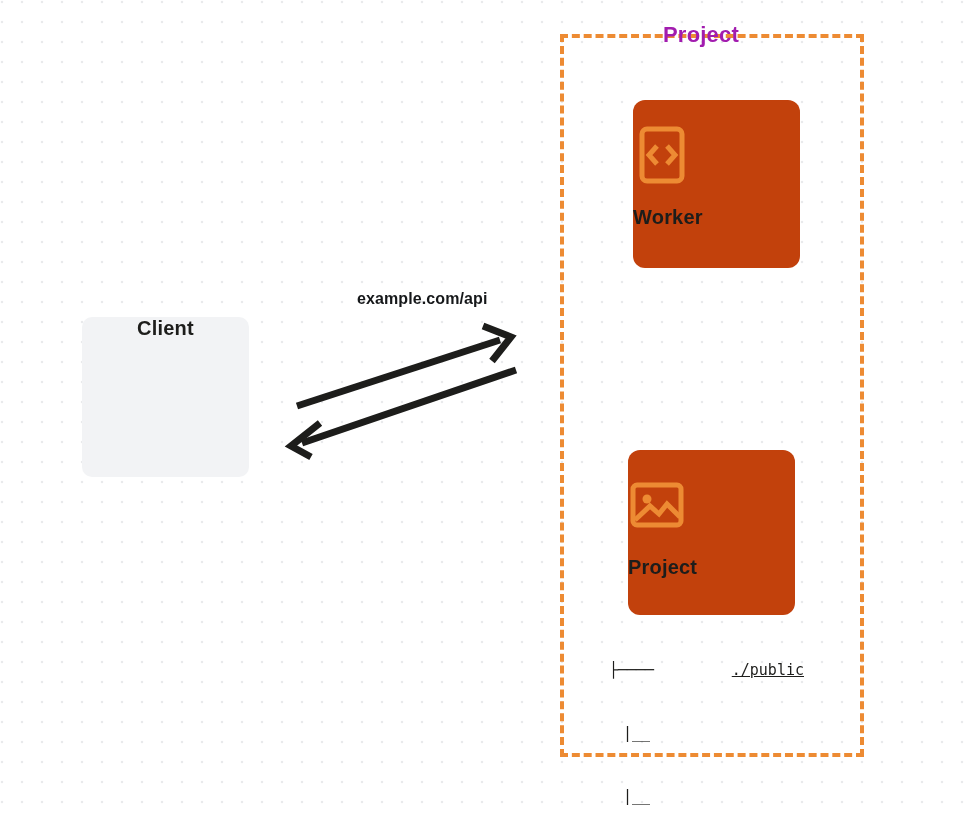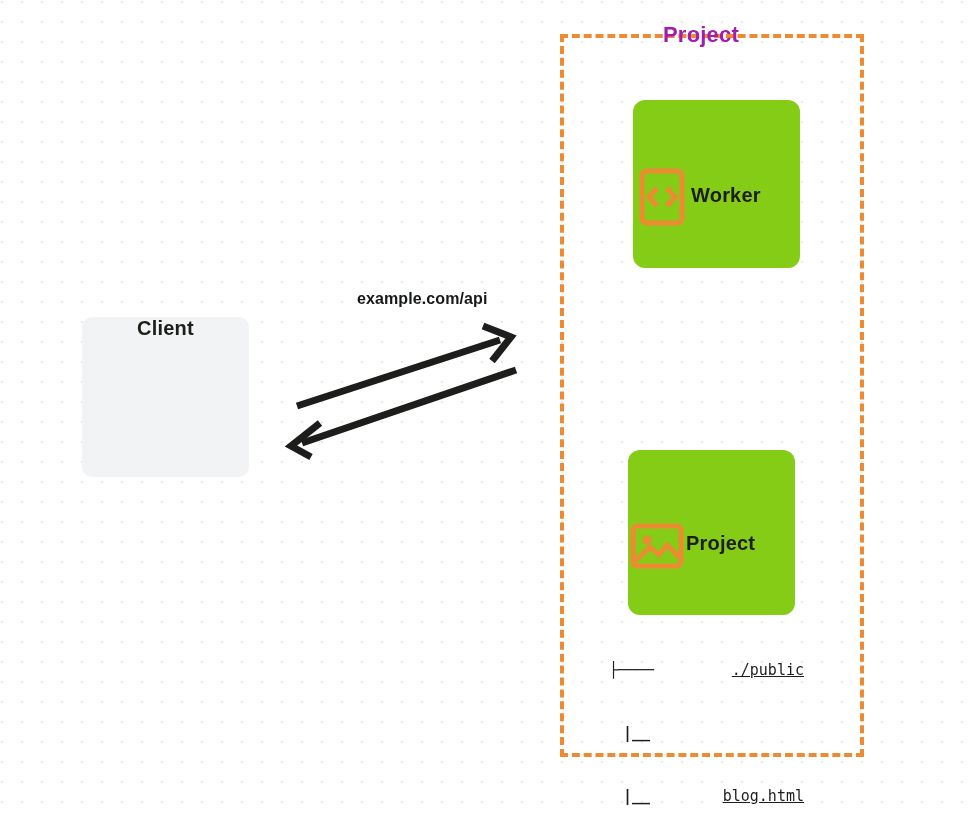--- a/index.html
+++ b/index.html
@@ -78,25 +78,24 @@
     font-size: 22px;
     font-weight: bold;
     color: #a21caf;
     white-space: nowrap;
     letter-spacing: 0.2px;
   }
 
   
   .service-card {
     position: absolute;
-    background: #84cc16;
+    background: #c2410c;
     border-radius: 12px;
     display: flex;
-    flex-direction: row;
-    align-items: center;
+    flex-direction: column;
   }
   #worker-card {
     left: 633px; top: 100px;
     width: 167px; height: 168px;
   }
   #assets-card {
     left: 628px; top: 450px;
     width: 167px; height: 165px;
   }
   .service-card .card-icon {
@@ -132,21 +131,20 @@
     white-space: pre;
   }
   #assets-tree .tree-name {
     flex: 1 1 auto;
     text-align: right;
     white-space: pre;
     text-decoration: underline;
   }
   #assets-tree .tree-row.child .tree-stem {
     padding-left: 14px;
-    font-weight: bold;
   }
 </style>
 </head>
 <body>
 
 <div id="dot-grid"></div>
 
 <div id="canvas">
 
   <div id="client-node">
@@ -192,18 +190,17 @@
   <div id="assets-tree">
     <div class="tree-row root">
       <span class="tree-stem">├────</span>
       <span class="tree-name">./public</span>
     </div>
     <div class="tree-row child">
       <span class="tree-stem">|__</span>
     </div>
     <div class="tree-row child">
       <span class="tree-stem">|__</span>
-      <span class="tree-name">blog.html</span>
     </div>
     
   </div>
 
 </div>
 
 </body></html>

